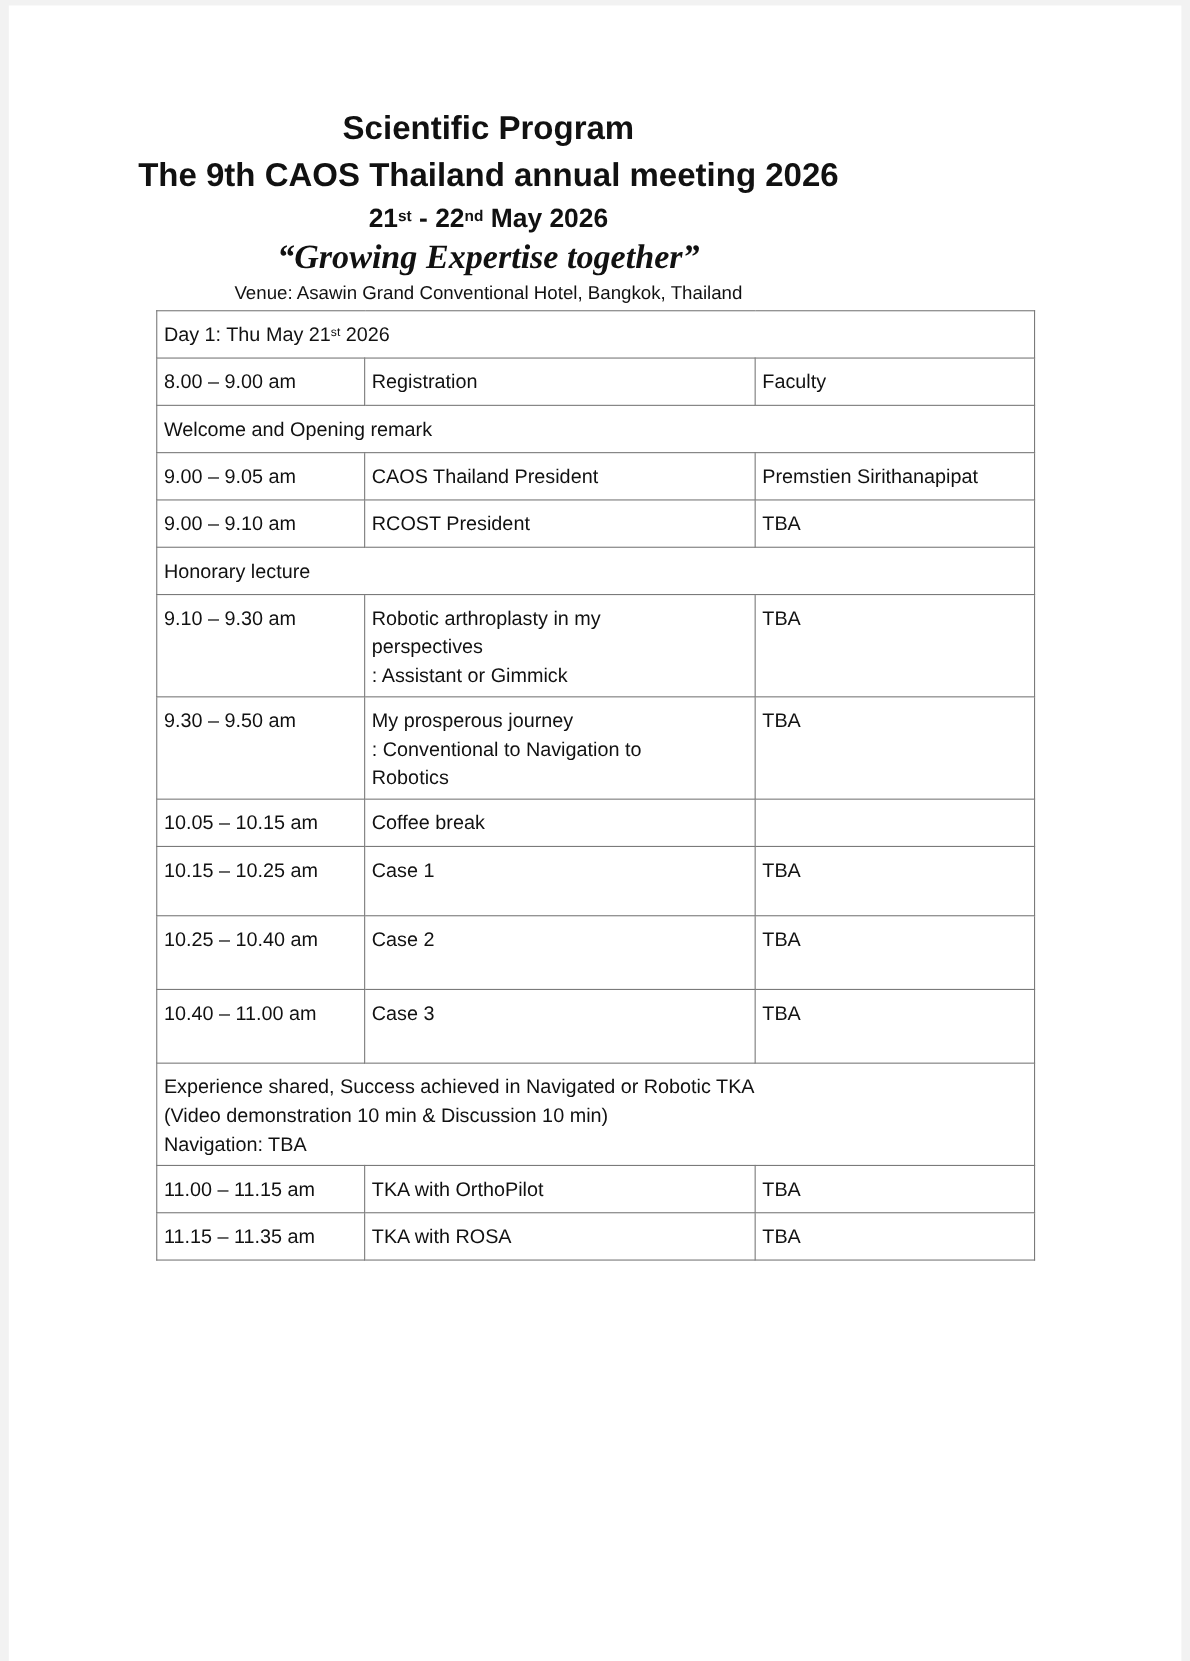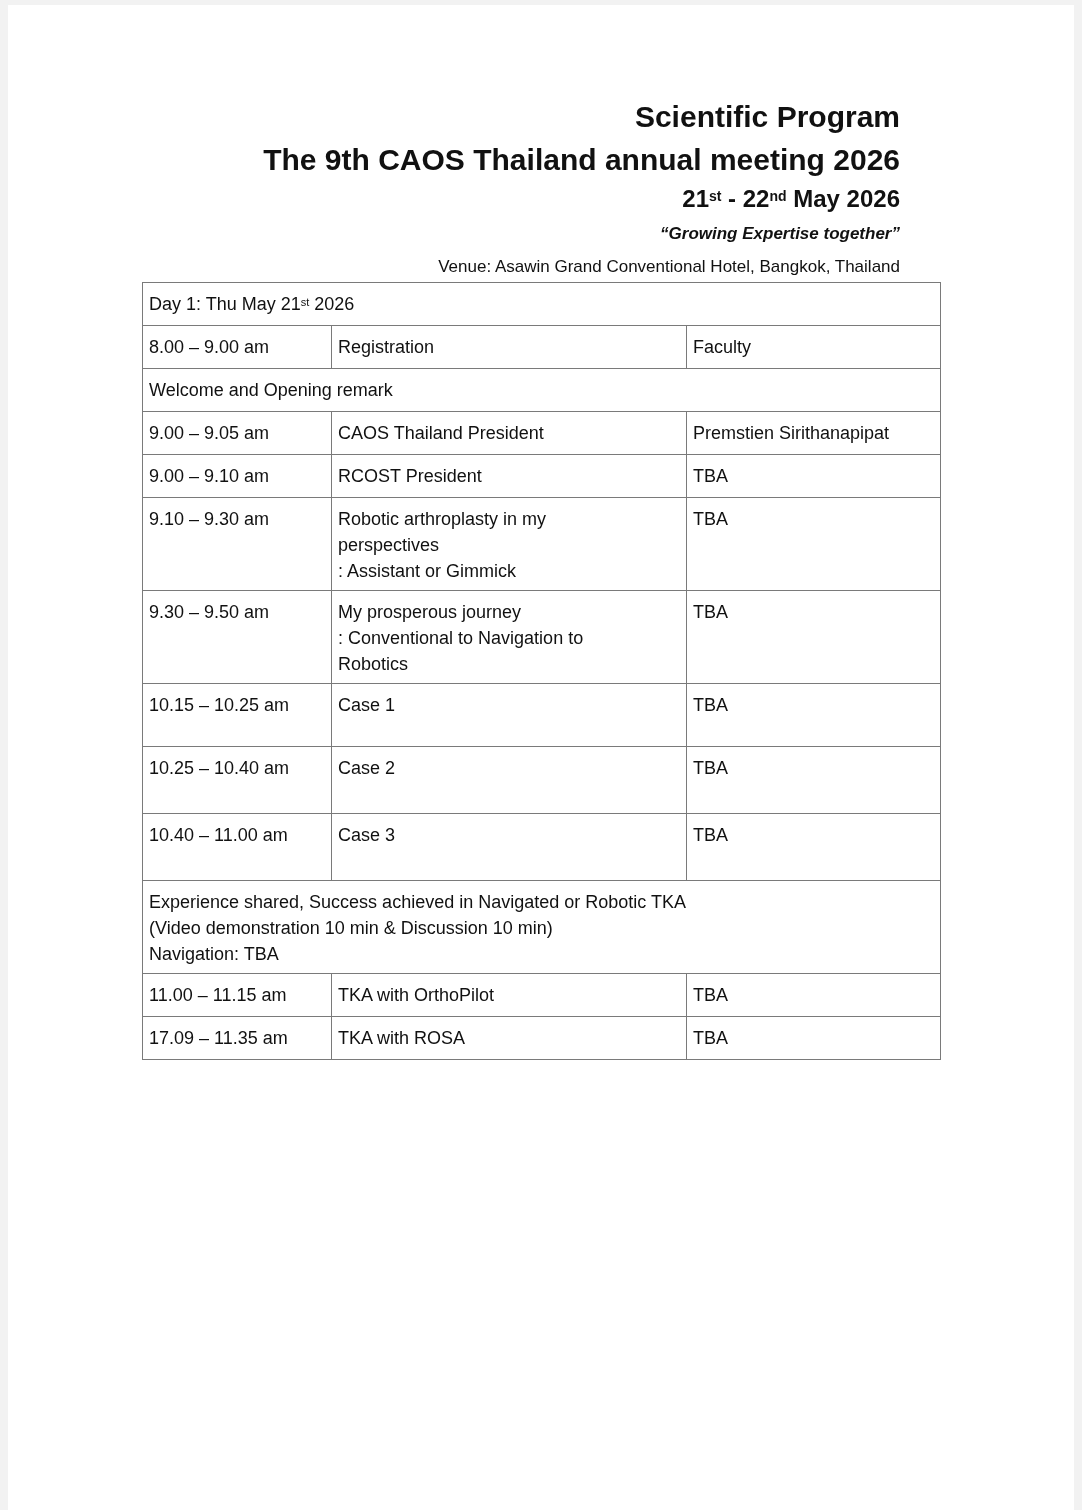--- a/index.html
+++ b/index.html
@@ -4,26 +4,26 @@
 <style>
   html, body { margin:0; padding:0; }
   body {
     width:1082px; height:1510px; background:#f2f2f2; position:relative;
     font-family:"Liberation Sans", sans-serif; color:#111;
   }
   .page {
     position:absolute; left:8px; top:5px; width:1066px; height:1505px;
     background:#ffffff;
   }
-  .header { position:absolute; left:12px; width:888px; text-align:right; }
+  .header { position:absolute; left:0; width:888px; text-align:center; }
   .title { top:97px; font-size:30px; font-weight:bold; line-height:40px; }
   .subtitle { top:140px; font-size:30px; font-weight:bold; line-height:40px; }
   .dates { top:183px; font-size:24px; font-weight:bold; line-height:32px; }
   .dates sup { font-size:14px; vertical-align:top; position:relative; top:-3px; }
-  .theme { top:218px; font-size:17px; font-weight:bold; font-style:italic; line-height:32px; }
+  .theme { top:218px; font-size:31px; font-weight:bold; font-style:italic; line-height:32px;font-family:Liberation Serif, serif; }
   .venue { top:252px; font-size:17px; line-height:30px; }
   table.program {
     position:absolute; left:142px; top:282px; width:799px;
     border-collapse:collapse; font-size:18px; line-height:26px;
   }
   table.program td {
     border:1.5px solid #7a7a7a; padding:8px 6px 6px 6px; vertical-align:top;margin-top:28px;
   }
   td.time { width:176px; }
   td.topic { width:342px; }
@@ -70,36 +70,48 @@
         <td class="faculty">Premstien Sirithanapipat</td>
       </tr>
       <tr class="h42">
         <td class="time">9.00 – 9.10 am</td>
         <td class="topic">
           <div>RCOST President</div>
         </td>
         <td class="faculty">TBA</td>
       </tr>
       <tr class="h42">
+        <td colspan="3" class="section">
+          <div>Honorary lecture</div>
+        </td>
+      </tr>
+      <tr class="h42">
         <td class="time">9.10 – 9.30 am</td>
         <td class="topic">
           <div>Robotic arthroplasty in my</div>
           <div>perspectives</div>
           <div>: Assistant or Gimmick</div>
         </td>
         <td class="faculty">TBA</td>
       </tr>
       <tr class="h42">
         <td class="time">9.30 – 9.50 am</td>
         <td class="topic">
           <div>My prosperous journey</div>
           <div>: Conventional to Navigation to</div>
           <div>Robotics</div>
         </td>
         <td class="faculty">TBA</td>
+      </tr>
+      <tr class="h42">
+        <td class="time">10.05 – 10.15 am</td>
+        <td class="topic">
+          <div>Coffee break</div>
+        </td>
+        <td class="faculty"></td>
       </tr>
       <tr class="h62">
         <td class="time">10.15 – 10.25 am</td>
         <td class="topic">
           <div>Case 1</div>
         </td>
         <td class="faculty">TBA</td>
       </tr>
       <tr class="h66">
         <td class="time">10.25 – 10.40 am</td>
@@ -123,20 +135,20 @@
         </td>
       </tr>
       <tr class="h42">
         <td class="time">11.00 – 11.15 am</td>
         <td class="topic">
           <div>TKA with OrthoPilot</div>
         </td>
         <td class="faculty">TBA</td>
       </tr>
       <tr class="h42">
-        <td class="time">17.09 – 11.35 am</td>
+        <td class="time">11.15 – 11.35 am</td>
         <td class="topic">
           <div>TKA with ROSA</div>
         </td>
         <td class="faculty">TBA</td>
       </tr>
     </tbody>
 </table>
 
 </body></html>

